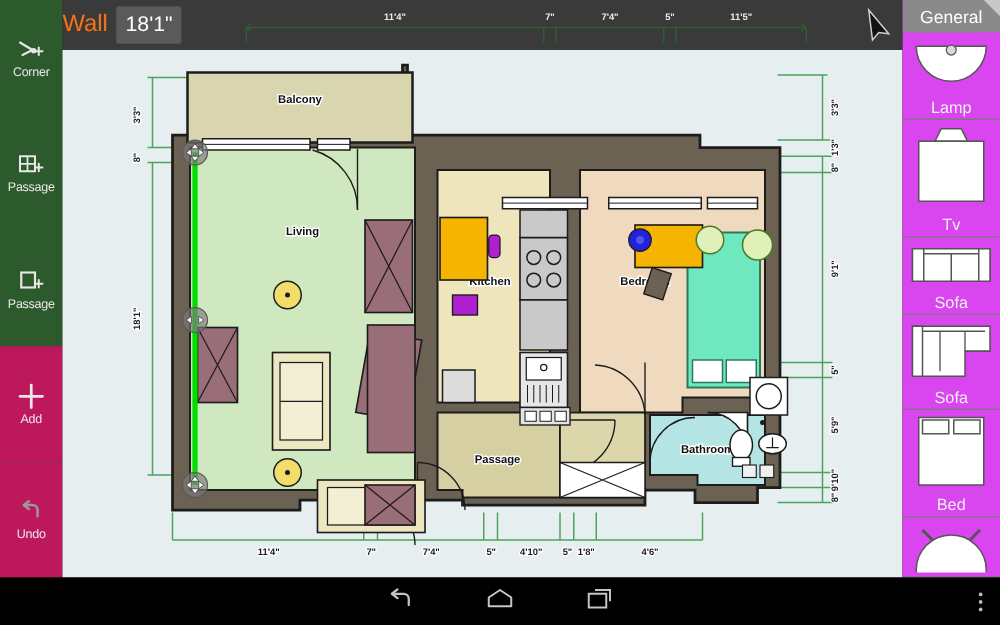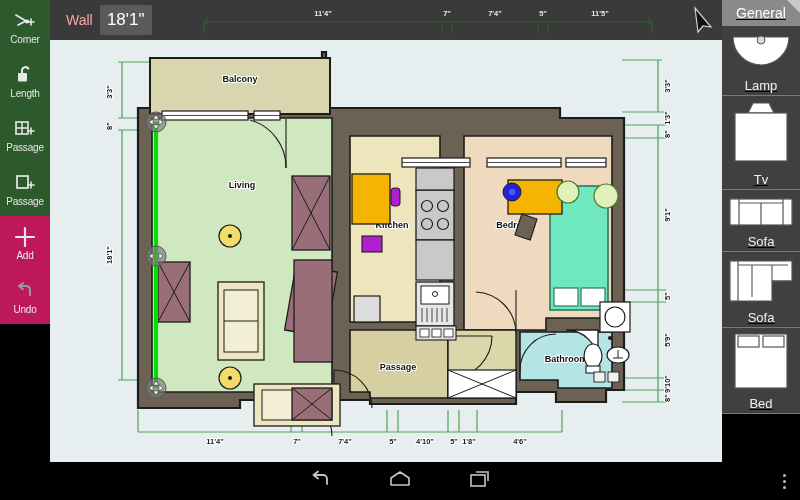--- a/index.html
+++ b/index.html
@@ -5,52 +5,52 @@
   * { margin:0; padding:0; box-sizing:border-box; }
   body {
     width:800px; height:500px; overflow:hidden;
     font-family:"Liberation Sans", sans-serif;
     background:#000;
   }
   #app { position:relative; width:800px; height:500px; }
 
   
   #left-toolbar {
-    position:absolute; left:0; top:0; width:50px; height:324px;
+    position:absolute; left:0; top:0; width:50px; height:462px;
     background:#2d5a2d;
     display:flex; flex-direction:column;
   }
   .tool-top { background:#2d5a2d; }
   .tool-bot { background:#be185d; }
   .tool {
     flex:1 1 0; display:flex; flex-direction:column;
     align-items:center; justify-content:center; gap:2px;
     color:#e8e8e8; cursor:pointer; position:relative;
   }
   .tool .ticon { height:22px; display:flex; align-items:center; justify-content:center; }
   .tool .tlabel { font-size:10px; letter-spacing:-.2px; white-space:nowrap; }
 
   
   #top-bar {
     position:absolute; left:50px; top:0; width:672px; height:40px;
     background:#3a3a3a; display:flex; align-items:center;
   }
-  #wall-label { color:#fca5a5; font-size:14px; margin-left:16px; }
+  #wall-label { color:#f97316; font-size:19px; margin-left:0; }
   #wall-input {
     margin-left:7px; background:#5a5a5a; color:#fff; font-size:17px;
     border:none; width:52px; height:30px; text-align:center;
     border-radius:2px; font-family:"Liberation Sans", sans-serif;
   }
   #top-ruler { position:relative; flex:1; height:40px; }
   #cursor-mark { position:absolute; right:8px; top:6px; }
 
   
   #right-sidebar {
-    position:absolute; right:0; top:0; width:78px; height:414px;
-    background:#404040; overflow:hidden;text-decoration:underline;
+    position:absolute; right:0; top:0; width:78px; height:462px;
+    background:#d946ef; overflow:hidden;
   }
   #general-tab {
     position:relative; height:26px; background:#8a8a8a;
     display:flex; align-items:center; justify-content:center;
     color:#fff; font-size:14px; cursor:pointer;
   }
   #general-tab .corner-tri {
     position:absolute; right:0; top:0;
     width:0; height:0; border-top:13px solid #c8c8c8; border-left:13px solid transparent;
   }
@@ -104,29 +104,20 @@
       <div class="ticon">
         <svg width="24" height="20" viewBox="0 0 24 20">
           <path d="M3 4 L13 10 L5 14" fill="none" stroke="#e8e8e8" stroke-width="1.7" stroke-linecap="round" stroke-linejoin="round"></path>
           <circle cx="14" cy="10.5" r="2.1" fill="#e8e8e8"></circle>
           <path d="M18 8 v6 M15 11 h6" stroke="#e8e8e8" stroke-width="1.6" stroke-linecap="round"></path>
         </svg>
       </div>
       <div class="tlabel">Corner</div>
     </div>
 
-    <div class="tool tool-top">
-      <div class="ticon">
-        <svg width="20" height="21" viewBox="0 0 20 21">
-          <path d="M7 9 V6.2 a3.4 3.4 0 0 1 6.6 -.8" fill="none" stroke="#e8e8e8" stroke-width="2"></path>
-          <rect x="3" y="9" width="9" height="8.5" rx="1" fill="#e8e8e8"></rect>
-        </svg>
-      </div>
-      <div class="tlabel">Length</div>
-    </div>
 
 
     <div class="tool tool-top">
       <div class="ticon">
         <svg width="24" height="20" viewBox="0 0 24 20">
           <rect x="3" y="3" width="12" height="12" fill="none" stroke="#e8e8e8" stroke-width="1.6"></rect>
           <path d="M9 3 v12 M3 9 h12" stroke="#e8e8e8" stroke-width="1.4"></path>
           <path d="M18 9 v6 M15 12 h6" stroke="#e8e8e8" stroke-width="1.6" stroke-linecap="round"></path>
         </svg>
       </div>

